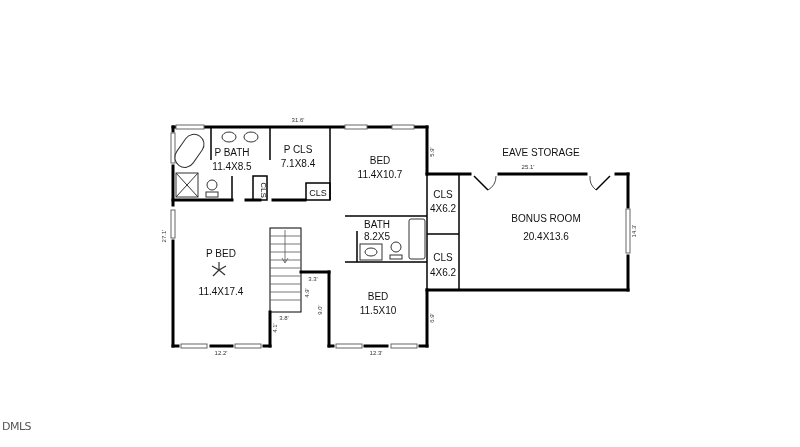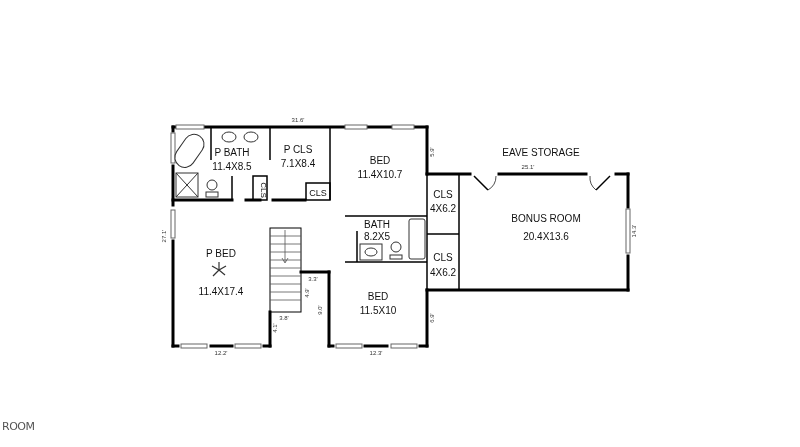--- a/index.html
+++ b/index.html
@@ -159,13 +159,13 @@
   <text class="dim" x="221" y="355" text-anchor="middle">12.2'</text>
   <text class="dim" x="376" y="355" text-anchor="middle">12.3'</text>
   <text class="dim" x="313" y="281" text-anchor="middle">3.3'</text>
   <text class="dim" x="309" y="293" text-anchor="middle" transform="rotate(-90 309 293)">4.9'</text>
   <text class="dim" x="284" y="320" text-anchor="middle">3.8'</text>
   <text class="dim" x="277" y="328" text-anchor="middle" transform="rotate(-90 277 328)">4.1'</text>
   <text class="dim" x="322" y="310" text-anchor="middle" transform="rotate(-90 322 310)">9.0'</text>
   <text class="dim" x="434" y="318" text-anchor="middle" transform="rotate(-90 434 318)">6.9'</text>
 </svg>
 
-<div class="watermark">ROOM</div>
+<div class="watermark">DMLS</div>
 
 </body></html>

